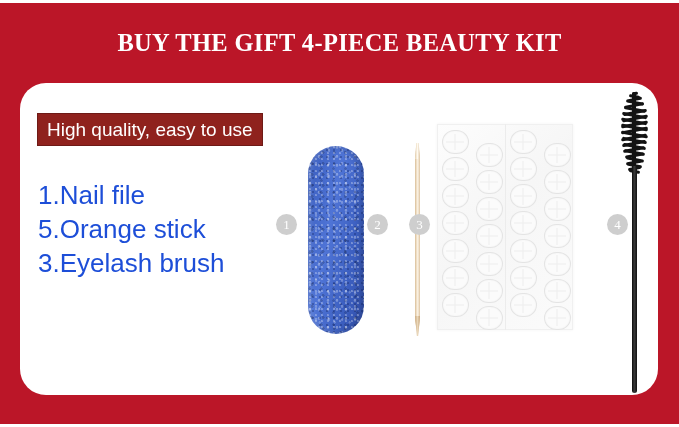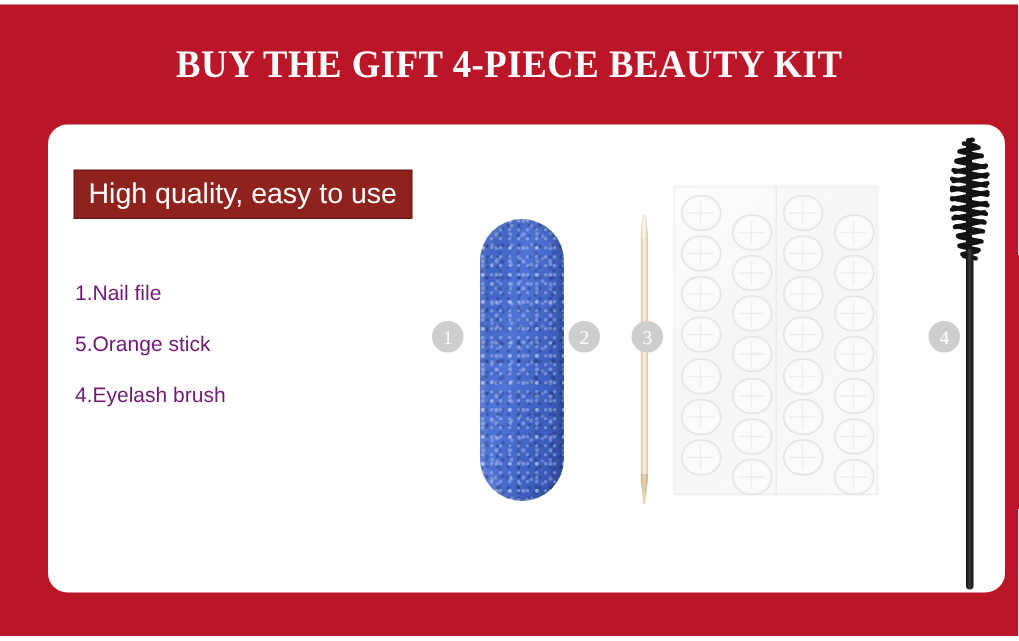--- a/index.html
+++ b/index.html
@@ -46,26 +46,26 @@
     letter-spacing: 0.4px;
     line-height: 34px;
     transform: scaleX(0.94);
     transform-origin: center;
     white-space: nowrap;
   }
 
   
   #content-card {
     position: absolute;
-    left: 32px;
+    left: 20px;
     top: 83px;
     width: 638px;
     height: 312px;
     background: #ffffff;
-    border-radius: 13px;
+    border-radius: 26px;
     overflow: hidden;
   }
 
   
   #quality-banner {
     position: absolute;
     left: 18px;
     top: 31px;
     height: 31px;
     padding: 0 9px;
@@ -80,22 +80,22 @@
   
   #feature-list {
     position: absolute;
     left: 18px;
     top: 95px;
     margin: 0;
     padding: 0;
     list-style: none;
   }
   #feature-list li {
-    color: #701a75;
-    font-size: 14px;
+    color: #1d4ed8;
+    font-size: 26px;
     line-height: 34px;
     white-space: nowrap;
     font-weight: 400;
   }
 
   
   .num-badge {
     position: absolute;
     width: 21px;
     height: 21px;
@@ -291,21 +291,21 @@
 
   <div id="poster-title">BUY THE GIFT 4-PIECE BEAUTY KIT</div>
 
   <div id="content-card">
 
     <div id="quality-banner">High quality, easy to use</div>
 
     <ul id="feature-list">
       <li>1.Nail file</li>
       <li>5.Orange stick</li>
-      <li>4.Eyelash brush</li>
+      <li>3.Eyelash brush</li>
     </ul>
 
     <div id="nail-file">
       <div id="nail-file-speckle"></div>
     </div>
     <div class="num-badge" id="badge-1">1</div>
 
     <div id="orange-stick">
       <div class="stick-body"></div>
       <div class="stick-tip-top"></div>

